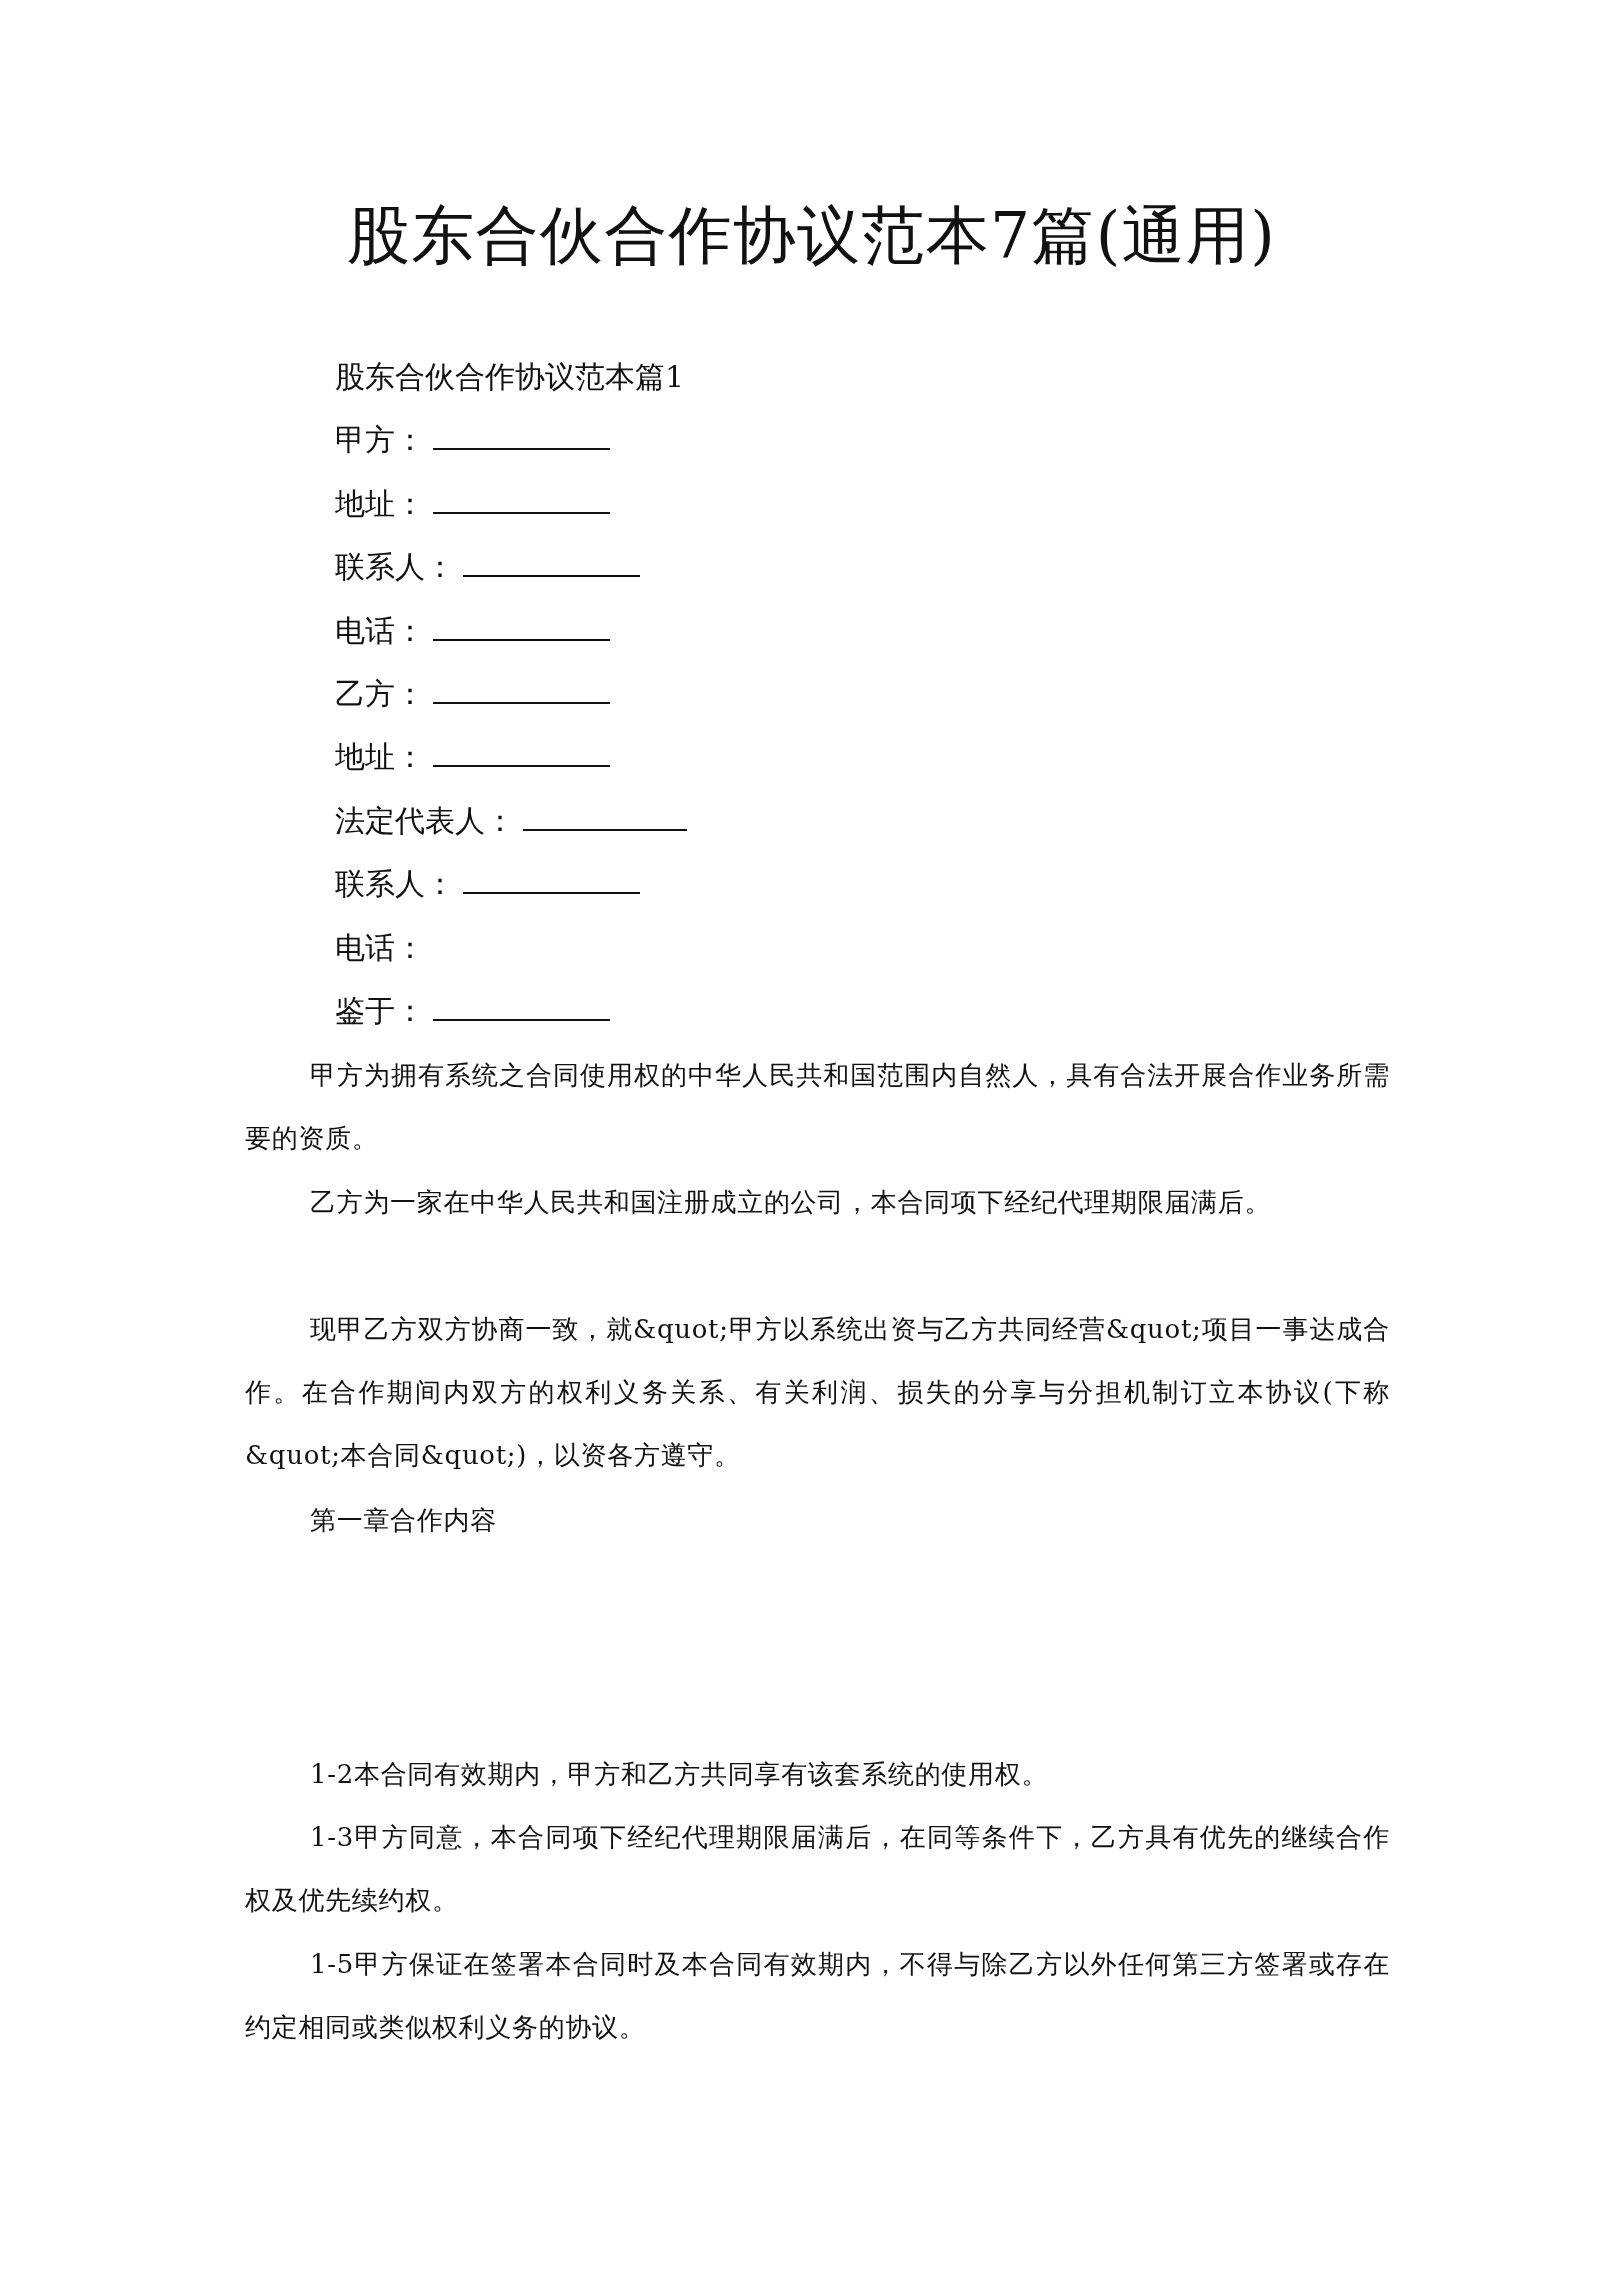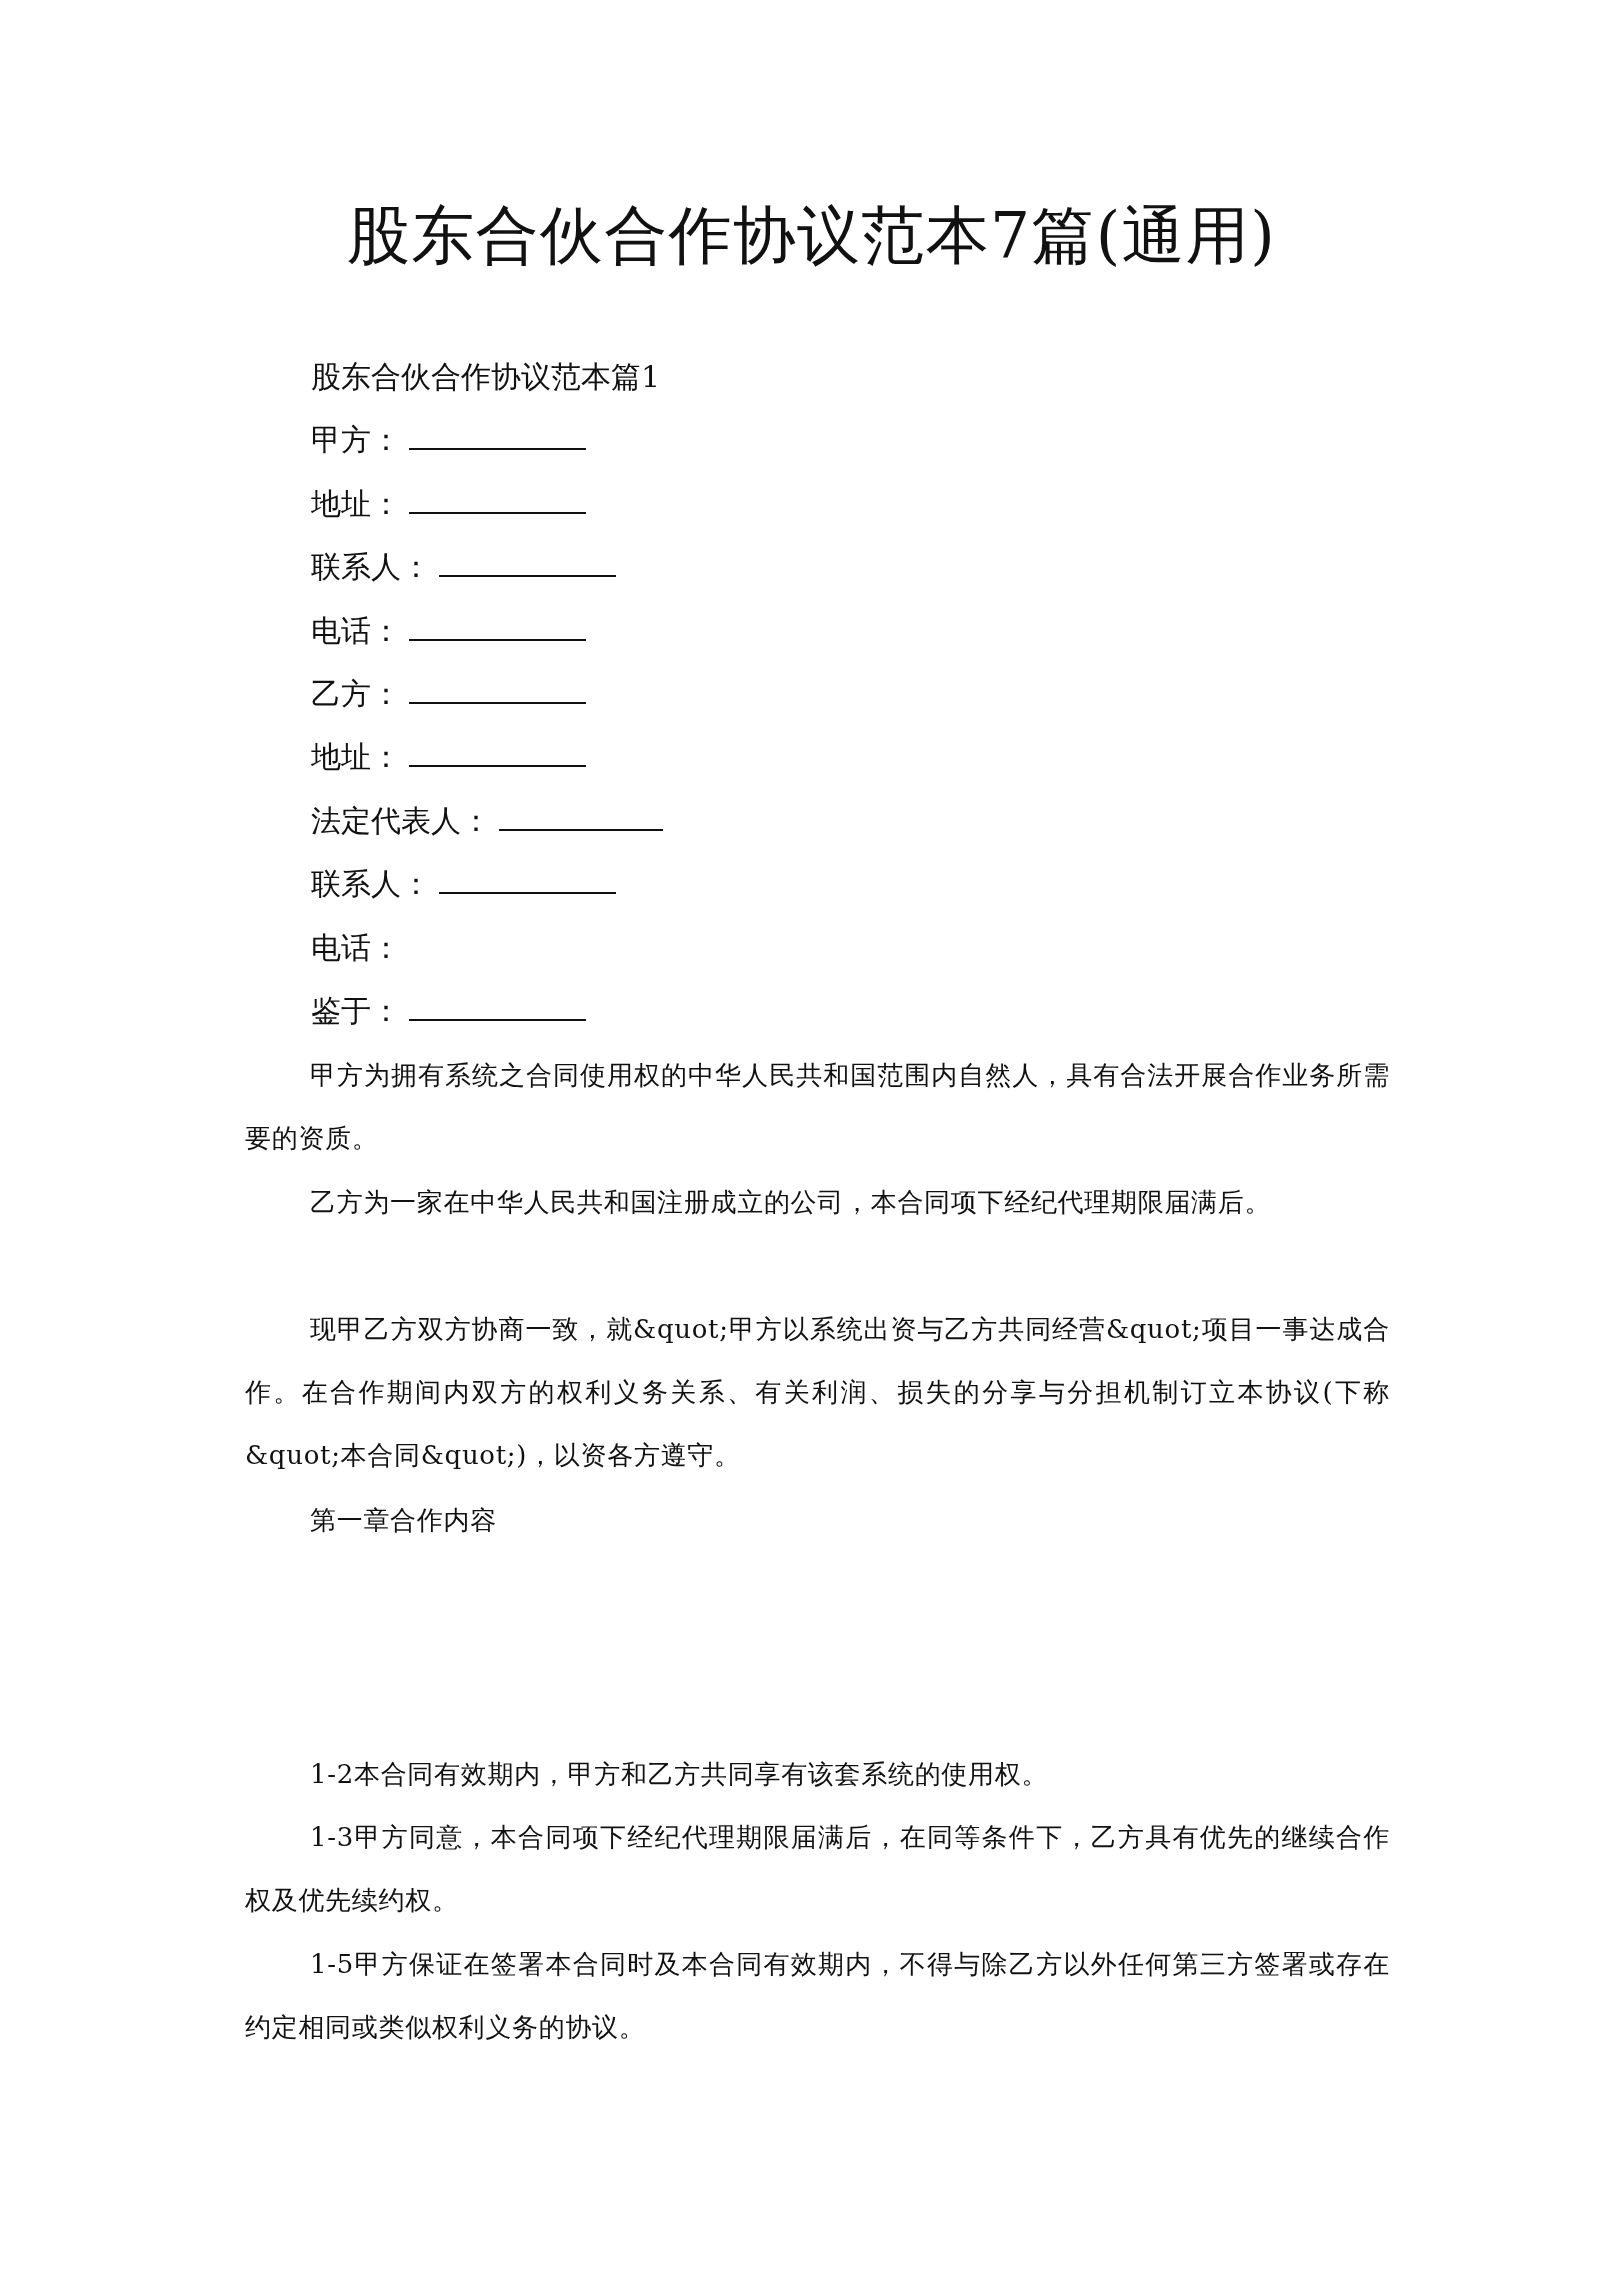--- a/index.html
+++ b/index.html
@@ -7,21 +7,21 @@
       width: 1623px; height: 2295px; position: relative; overflow: hidden;
       font-family: "DejaVu Serif", "Liberation Serif", serif; color: #111;
     }
     .page { position: absolute; left: 0; top: 0; width: 1293px; height: 2295px; }
     .title {
       position: absolute; left: 0; width: 1623px; top: 196px;
       text-align: center; font-size: 63px; line-height: 79px; letter-spacing: 1.3px;
       font-weight: normal;
     }
     .line {
-      position: absolute; font-size: 30px; line-height: 39px; white-space: nowrap;
+      position: absolute; font-size: 30px; line-height: 39px; white-space: nowrap; margin-left: 24px;
     }
     .field { left: 311px; }
     .blank {
       display: inline-block; border-bottom: 2px solid #111; height: 27.5px;
       vertical-align: baseline; margin-left: 7.9px;
     }
     .para {
       position: absolute; left: 245px; width: 1145px; font-size: 26px;
       line-height: 63px; text-indent: 65px; text-align: justify;
       text-align-last: left; letter-spacing: 0.7px;

